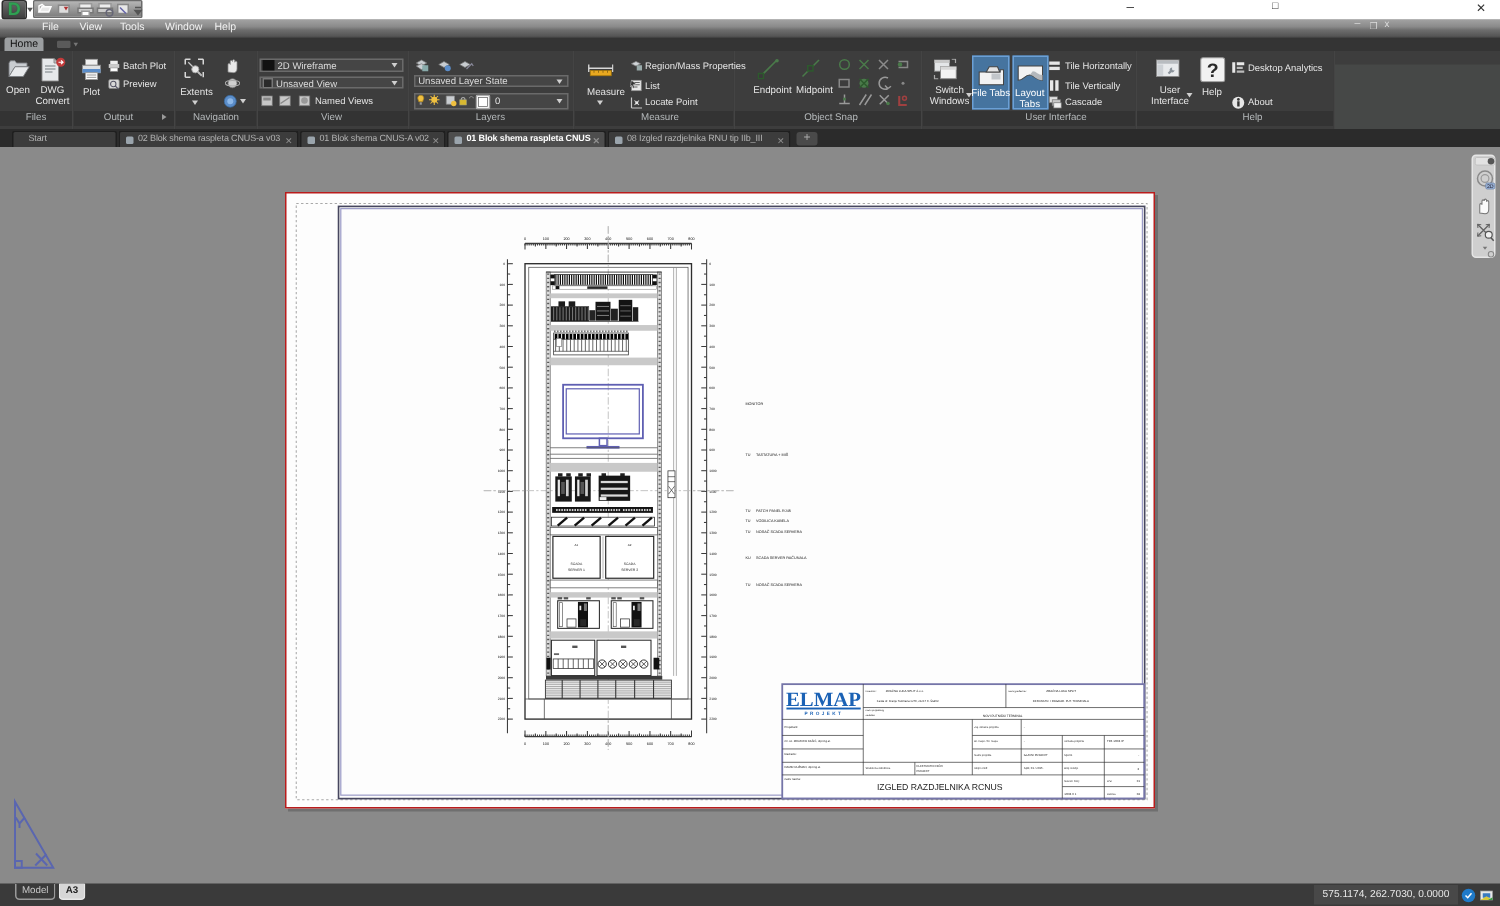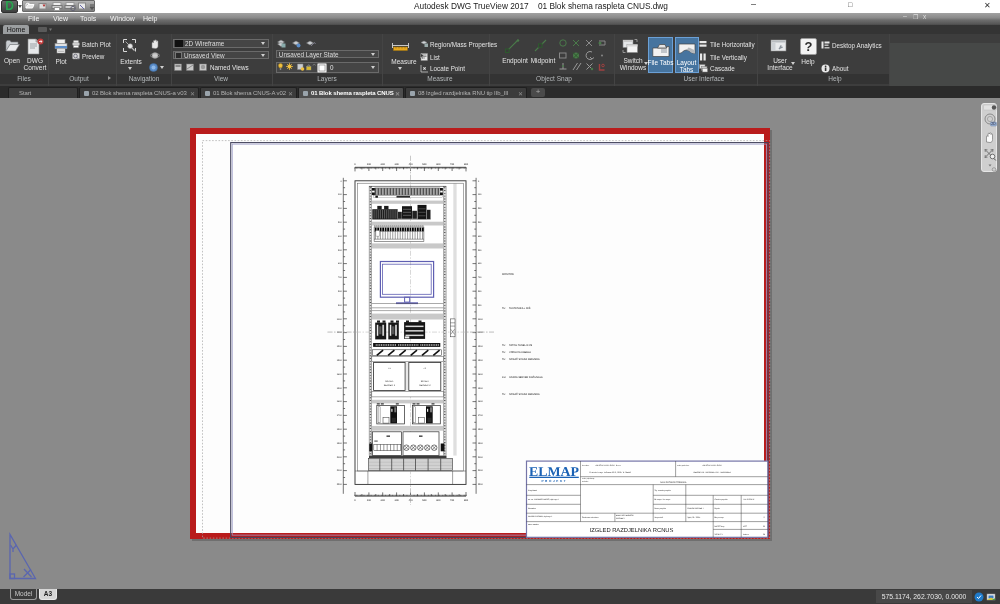--- a/index.html
+++ b/index.html
@@ -30,21 +30,21 @@
 #rempty{position:absolute;left:890px;top:9px;width:110px;height:52px;background:#464847}
 .bluebtn{position:absolute;top:2.5px;width:25px;height:36px;background:#46749f;border:1px solid #6ba0d6}
 
 #filetabs{position:absolute;left:0;top:86px;width:1000px;height:12px;background:#2b2b2b}
 .ftab{position:absolute;top:1px;height:11px;background:#3c3c3c;border:1px solid #1f1f1f;border-bottom:none;color:#b2b2b2;font-size:6px;border-radius:2px 2px 0 0;overflow:hidden;white-space:nowrap}
 .ftab .fx{position:absolute;right:3px;top:1.5px;color:#8f8f8f;font-size:6px}
 .ftab .fi{position:absolute;left:4px;top:2.5px;width:5px;height:5.5px;background:#9aa4ac;border-radius:1px}
 .ftlabel{position:absolute;left:12px;top:2px;white-space:nowrap;letter-spacing:-0.1px}
 
 #canvas{position:absolute;left:0;top:98px;width:1000px;height:491px;background:#8a8a8a}
-#paper{position:absolute;left:190px;top:30px;width:579.5px;height:410.5px;background:#fdfdfd;border:6px solid #b91c1c;box-shadow:2px 2px 0 rgba(90,90,90,0.55)}
+#paper{position:absolute;left:190px;top:30px;width:579.5px;height:410.5px;background:#fdfdfd;border:1px solid #b91c1c;box-shadow:2px 2px 0 rgba(90,90,90,0.55)}
 
 #statusbar{position:absolute;left:0;top:589px;width:1000px;height:15px;background:#3a3a3a}
 #modeltab{position:absolute;left:10px;top:0px;width:27px;height:11px;background:#3a3a3a;border:1px solid #9a9a9a;border-top:none;border-radius:0 0 3px 3px;color:#c8c8c8;font-size:6.5px;text-align:center;line-height:10px}
 #a3tab{position:absolute;left:39px;top:0px;width:18px;height:11px;background:#d6d6d6;border:1px solid #e8e8e8;border-top:none;border-radius:0 0 3px 3px;color:#222;font-size:6.5px;font-weight:bold;text-align:center;line-height:10px}
 #coords{position:absolute;left:876px;top:1px;width:96px;height:13px;background:#484848;color:#e8e8e8;font-size:6.8px;text-align:center;line-height:13px}
 #navbar{position:absolute;left:981px;top:5px;width:16px;height:69px;background:#cfcfcf;border:1px solid #e6e6e6;border-radius:3px}
 </style></head>
 <body>
 <div id="app">
 <div id="titlebar">
@@ -65,21 +65,20 @@
           <rect x="32.5" y="7.5" width="5" height="3" fill="#fff" stroke="#999"></rect>
       <rect x="44" y="2.5" width="8" height="3.5" fill="#eee" stroke="#999"></rect>
           <rect x="43" y="5.5" width="10" height="3" fill="#ccc" stroke="#777"></rect>
       <rect x="56.5" y="3" width="7" height="6" fill="#e8e8e8" stroke="#888"></rect>
     </g>
     <path d="M20.5 4.5 L23.5 4.5 L22 7 Z" fill="#b03030"></path>
     <circle cx="51" cy="8.5" r="2.2" fill="none" stroke="#667" stroke-width="1"></circle>
     <path d="M58 5 L62 9" stroke="#66a" stroke-width="1"></path>
     <path d="M68 5 L72 5 M68 7 L72 7 L70 9.5 Z" stroke="#555" fill="#555" stroke-width="1"></path>
   </svg>
-  <div id="wtitle">Autodesk DWG TrueView 2017&nbsp;&nbsp;&nbsp;&nbsp;01 Blok shema raspleta CNUS.dwg</div>
   <div class="winbtn" style="left:751px;top:-1px">–</div>
   <div class="winbtn" style="left:848px;top:1px;font-size:7px">□</div>
   <div class="winbtn" style="left:984px;top:1px;font-size:8px">✕</div>
 </div>
 <div id="menubar">
   <div class="mi" style="left:28px">File</div>
   <div class="mi" style="left:53px">View</div>
   <div class="mi" style="left:80px">Tools</div>
   <div class="mi" style="left:110px">Window</div>
   <div class="mi" style="left:143px">Help</div>

